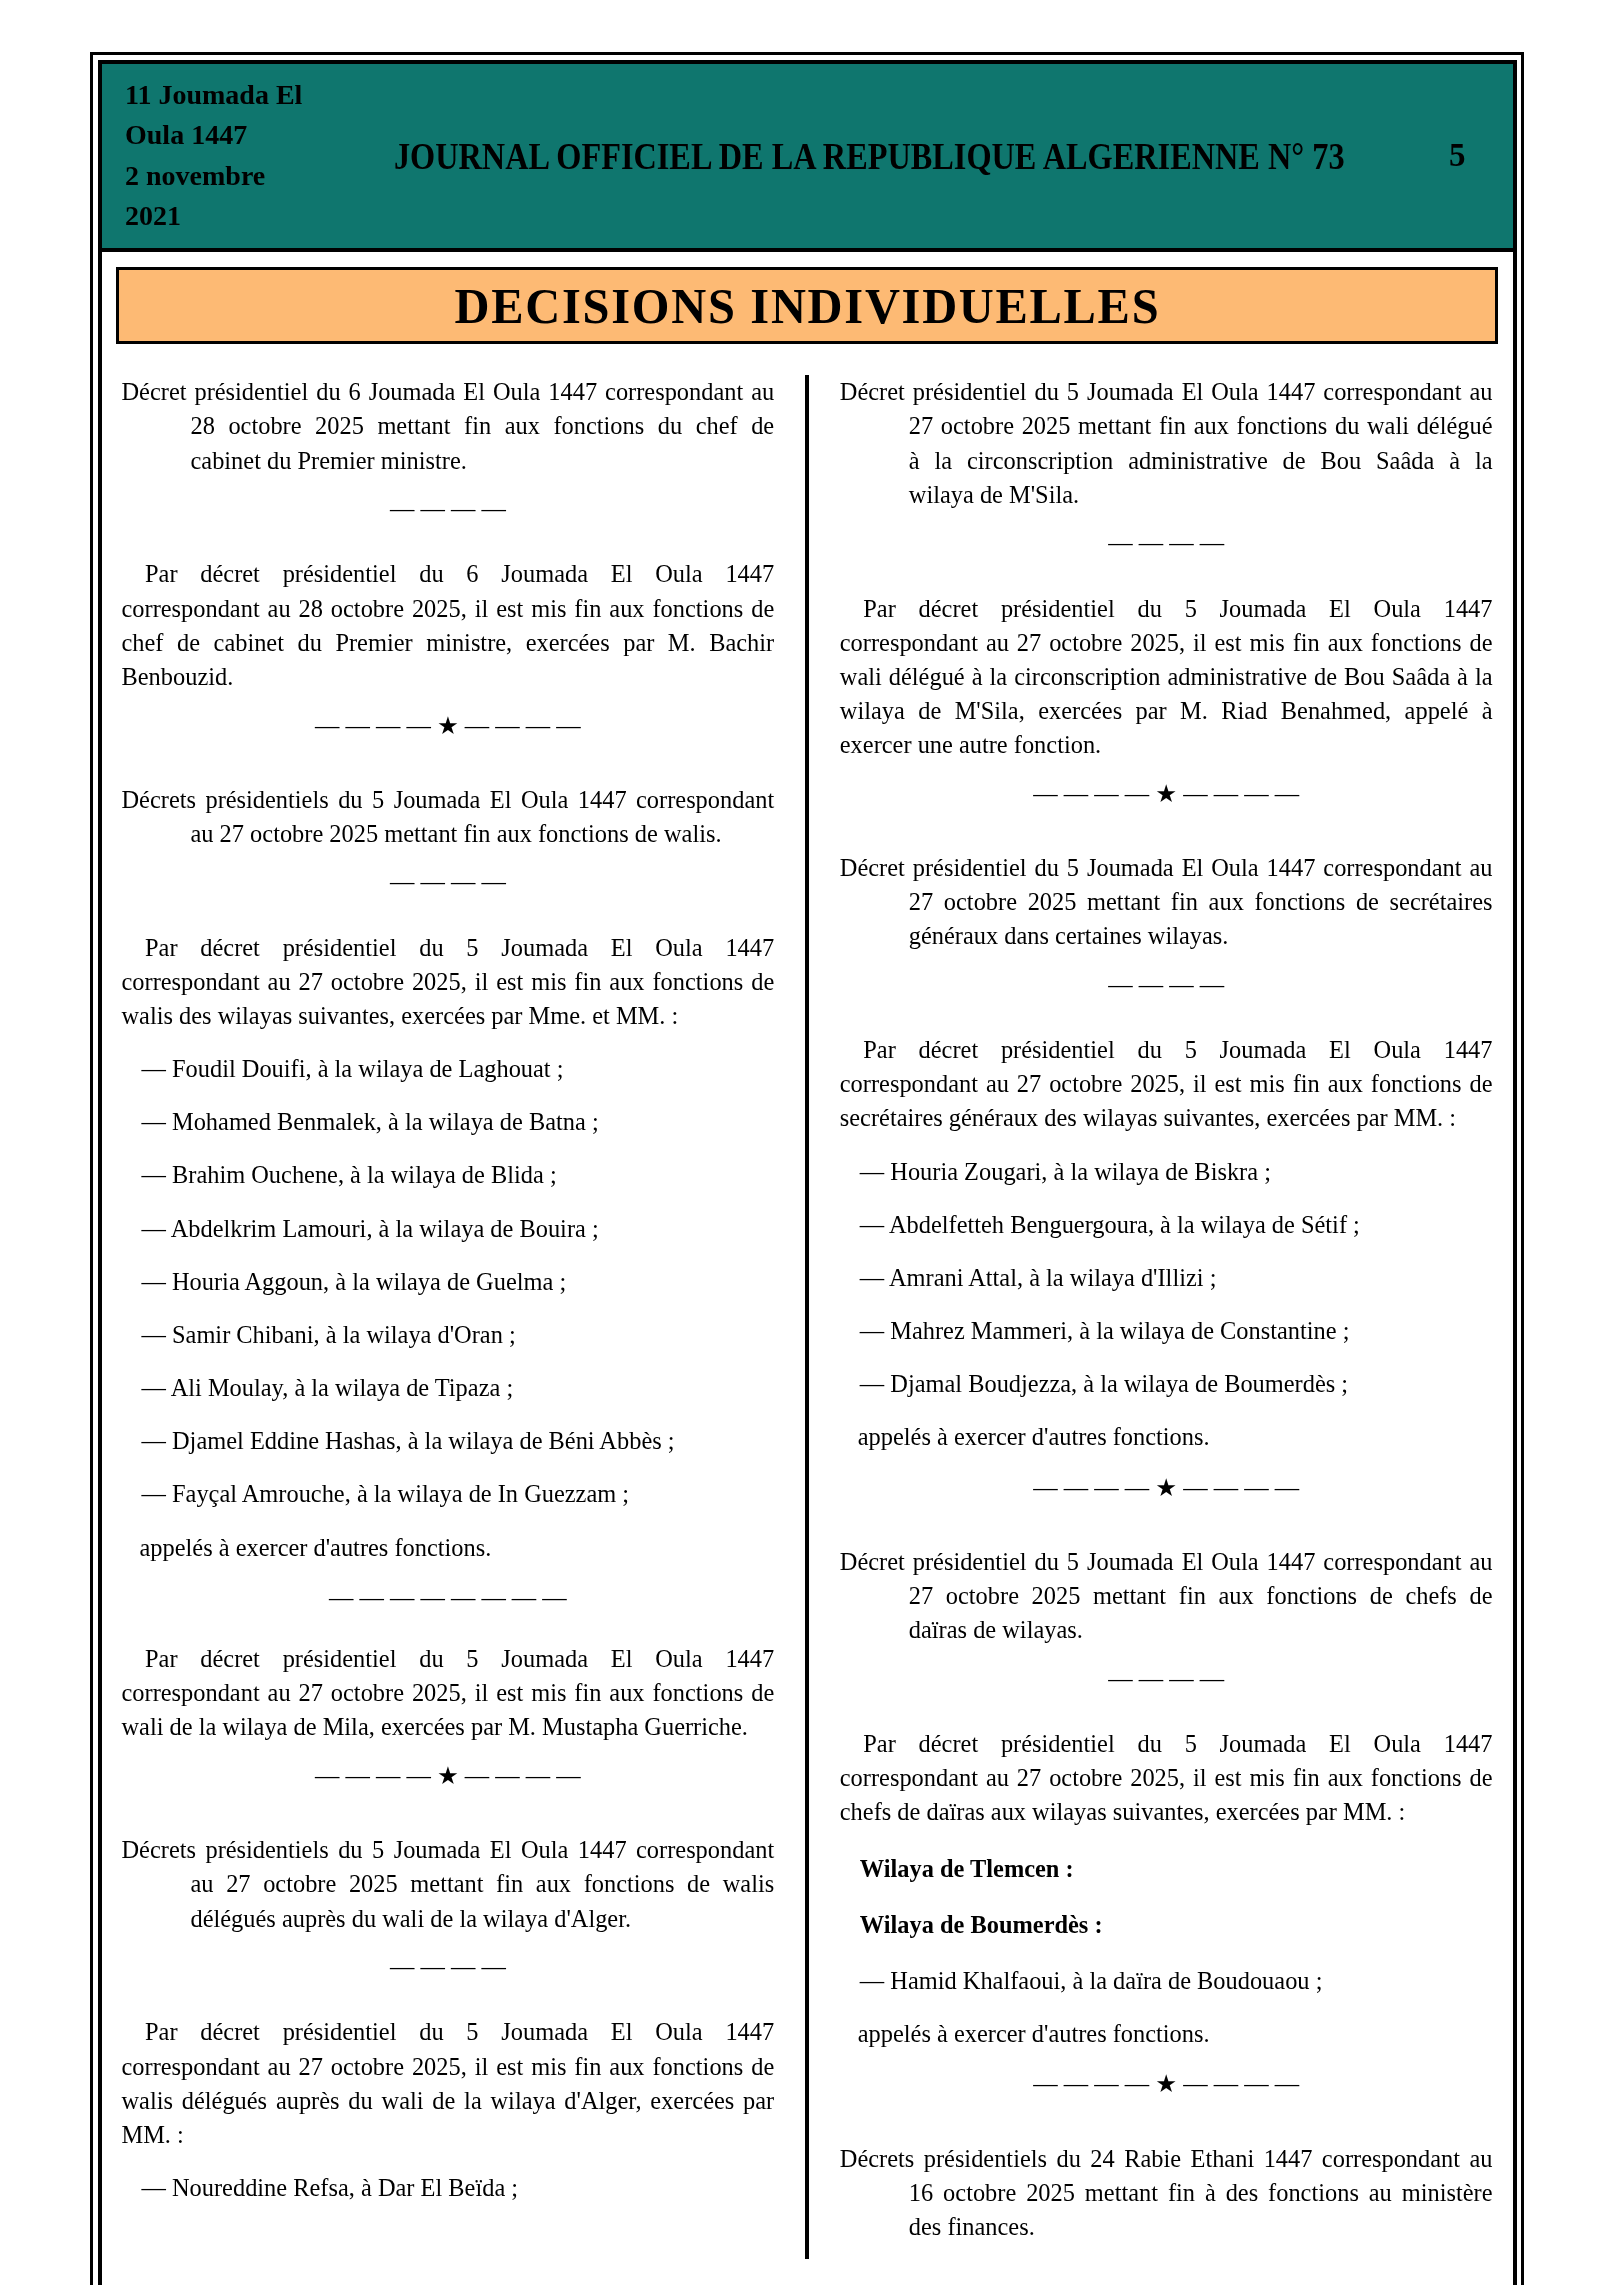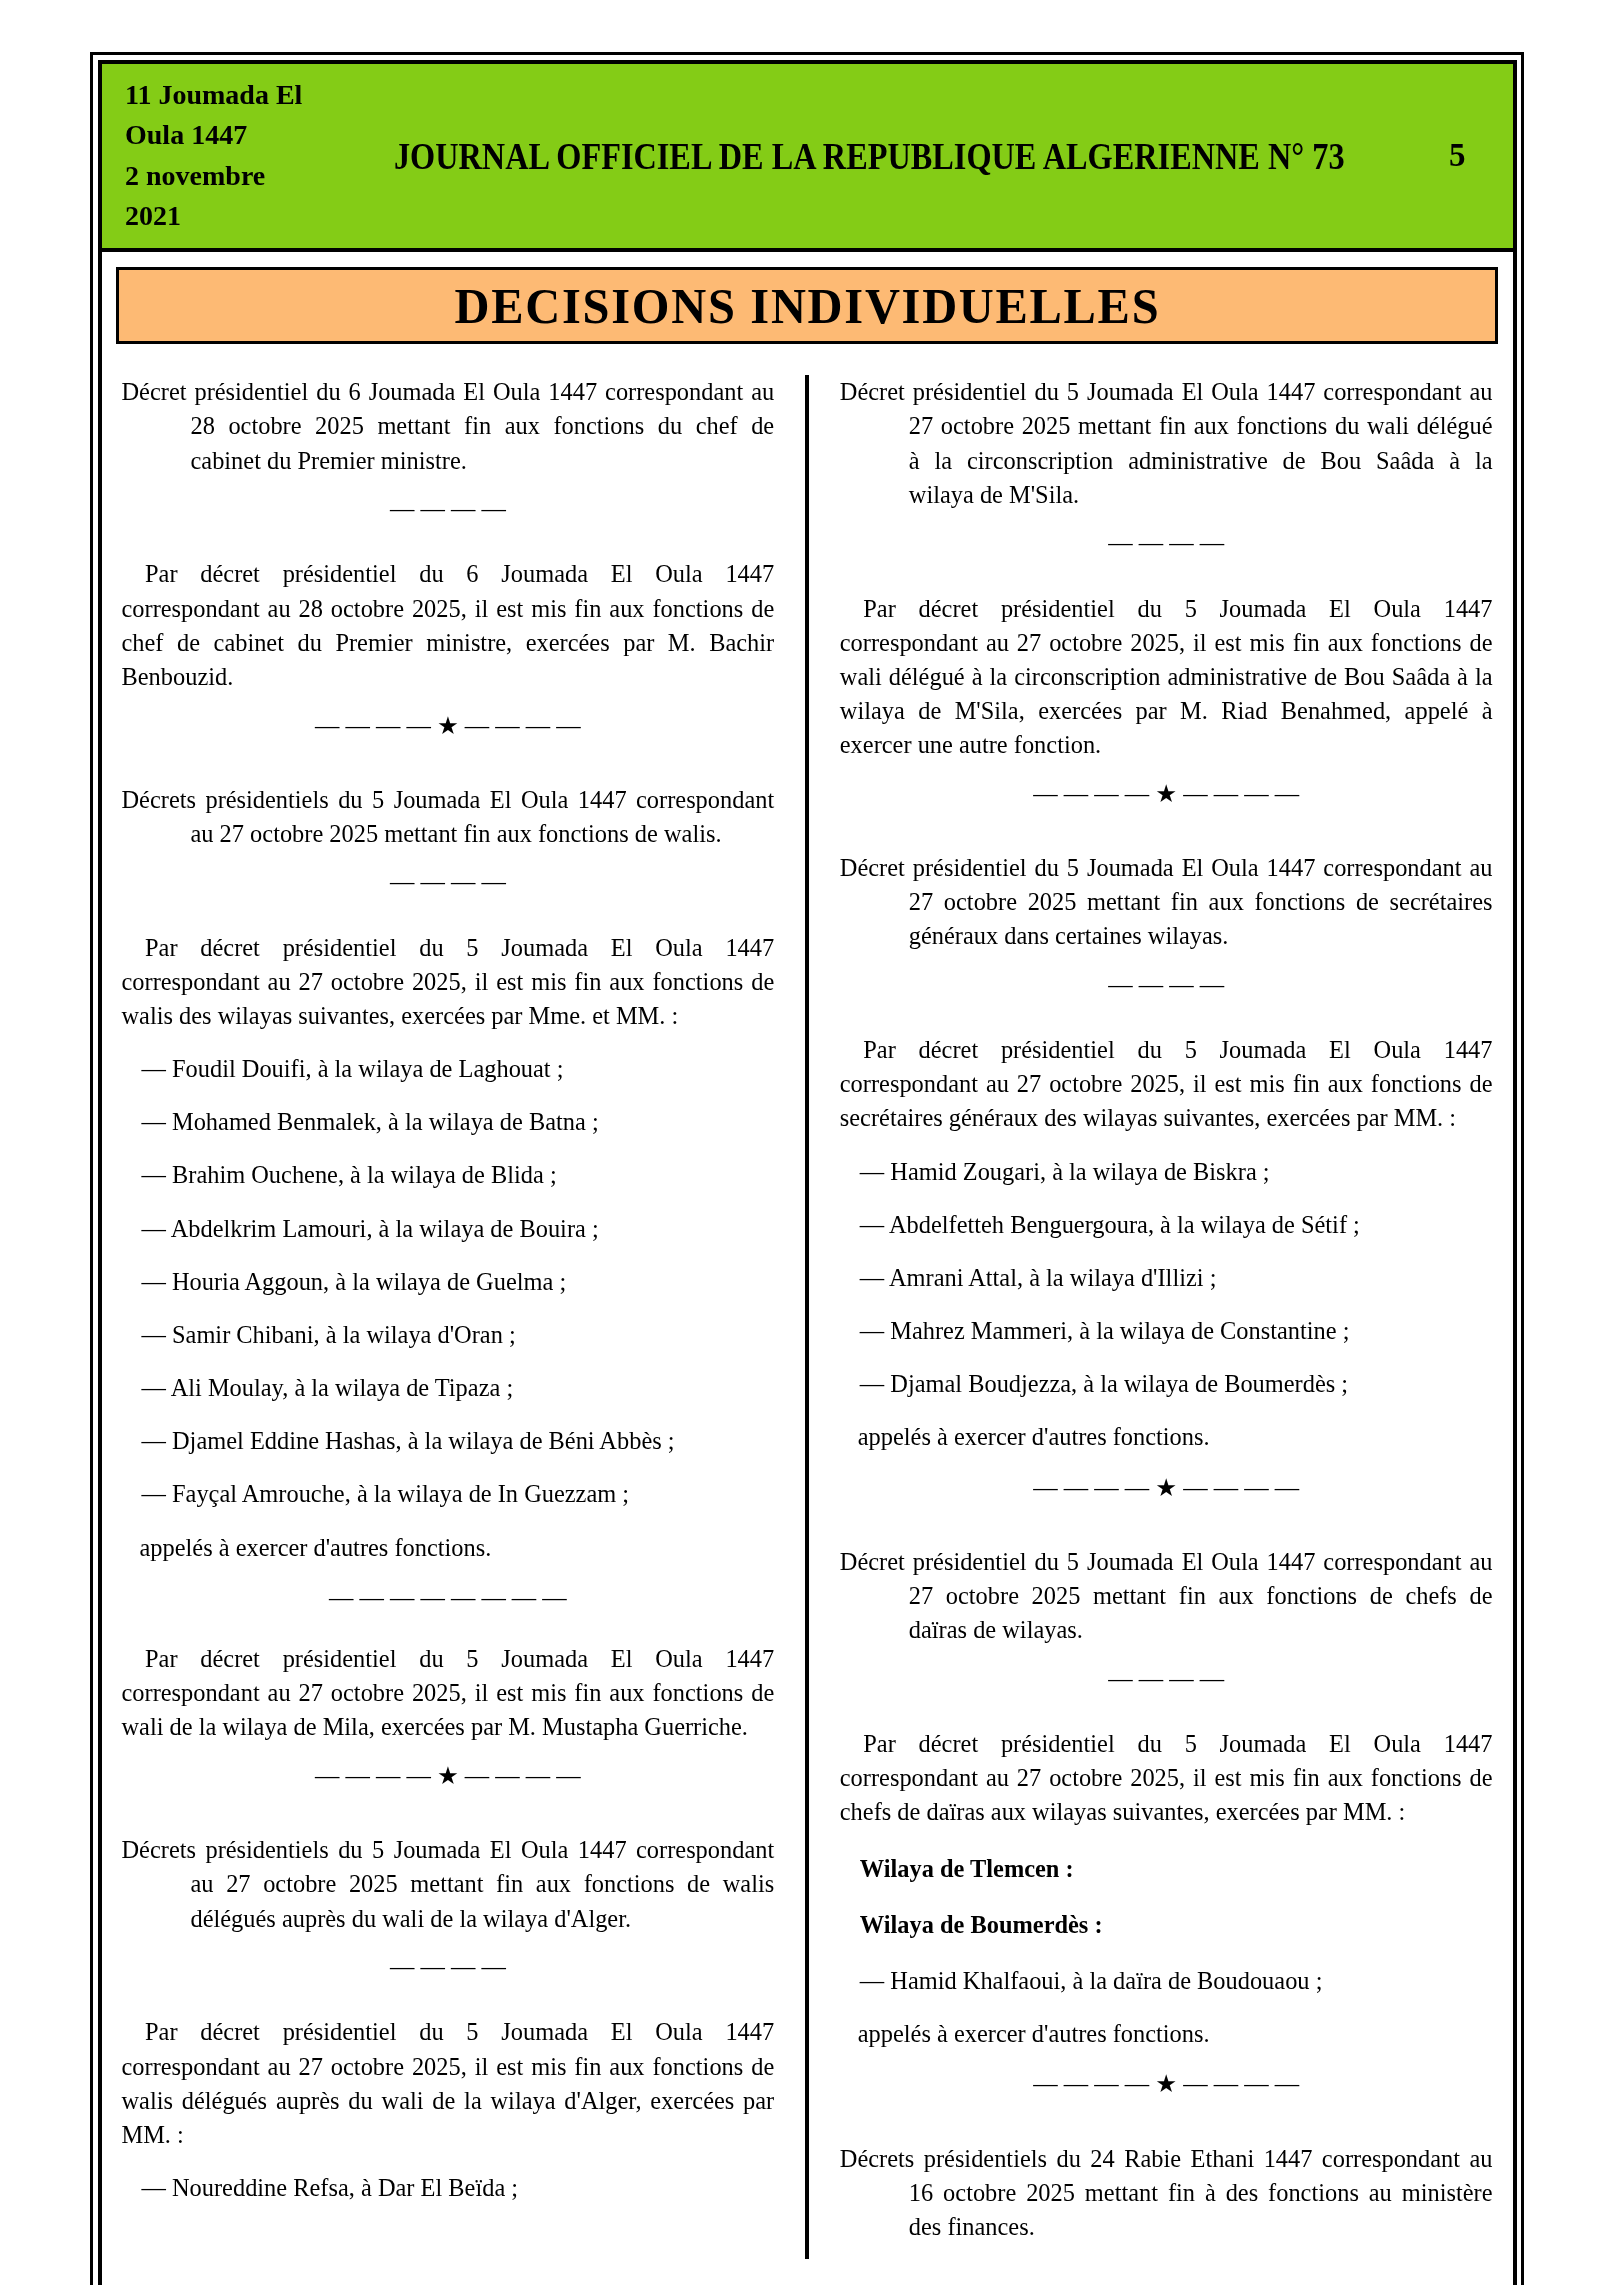--- a/index.html
+++ b/index.html
@@ -16,21 +16,21 @@
   }
   .frame-inner{
     margin:4.5px;
     border:4.5px solid #000;
     min-height:2072px;
     box-sizing:border-box;
     background:#fff;
   }
   
   .band{
-    background:#84cc16;
+    background:#0f766e;
     border-bottom:4.5px solid #000;
     display:flex;align-items:center;
     padding:11px 47px 11px 23.5px;
     box-sizing:border-box;
     min-height:83px;
   }
   .band-left{width:362px;font-weight:bold;font-size:28px;line-height:1.45;}
   .band-center{flex:1;text-align:center;white-space:nowrap;}
   .band-center .jt{
     display:inline-block;font-weight:bold;font-size:38px;
@@ -123,21 +123,21 @@
         </section>
       <div class="col-divider"></div>
       <section class="col" id="col-right">
           <div class="blk-h">Décret présidentiel du 5 Joumada El Oula 1447 correspondant au 27 octobre 2025 mettant fin aux fonctions du wali délégué à la circonscription administrative de Bou Saâda à la wilaya de M'Sila.</div>
           <div class="blk-sep after-h">— — — —</div>
           <div class="blk-p">Par décret présidentiel du 5 Joumada El Oula 1447 correspondant au 27 octobre 2025, il est mis fin aux fonctions de wali délégué à la circonscription administrative de Bou Saâda à la wilaya de M'Sila, exercées par M. Riad Benahmed, appelé à exercer une autre fonction.</div>
           <div class="blk-star">— — — — ★ — — — —</div>
           <div class="blk-h">Décret présidentiel du 5 Joumada El Oula 1447 correspondant au 27 octobre 2025 mettant fin aux fonctions de secrétaires généraux dans certaines wilayas.</div>
           <div class="blk-sep after-h">— — — —</div>
           <div class="blk-p">Par décret présidentiel du 5 Joumada El Oula 1447 correspondant au 27 octobre 2025, il est mis fin aux fonctions de secrétaires généraux des wilayas suivantes, exercées par MM. :</div>
-          <div class="blk-li">— Hamid Zougari, à la wilaya de Biskra ;</div>
+          <div class="blk-li">— Houria Zougari, à la wilaya de Biskra ;</div>
           <div class="blk-li">— Abdelfetteh Benguergoura, à la wilaya de Sétif ;</div>
           <div class="blk-li">— Amrani Attal, à la wilaya d'Illizi ;</div>
           <div class="blk-li">— Mahrez Mammeri, à la wilaya de Constantine ;</div>
           <div class="blk-li">— Djamal Boudjezza, à la wilaya de Boumerdès ;</div>
           <div class="blk-close">appelés à exercer d'autres fonctions.</div>
           <div class="blk-star">— — — — ★ — — — —</div>
           <div class="blk-h">Décret présidentiel du 5 Joumada El Oula 1447 correspondant au 27 octobre 2025 mettant fin aux fonctions de chefs de daïras de wilayas.</div>
           <div class="blk-sep after-h">— — — —</div>
           <div class="blk-p">Par décret présidentiel du 5 Joumada El Oula 1447 correspondant au 27 octobre 2025, il est mis fin aux fonctions de chefs de daïras aux wilayas suivantes, exercées par MM. :</div>
           <div class="blk-sub">Wilaya de Tlemcen :</div>

